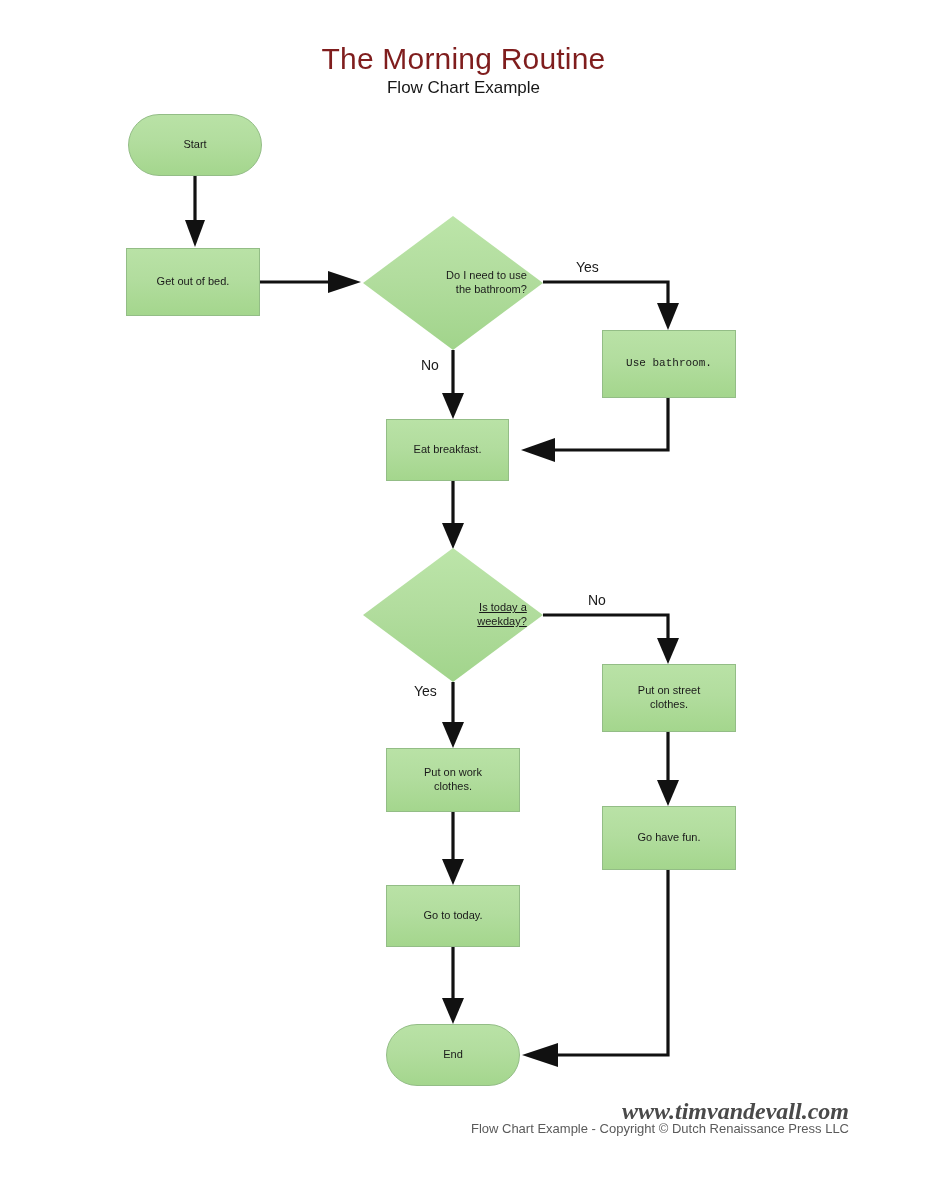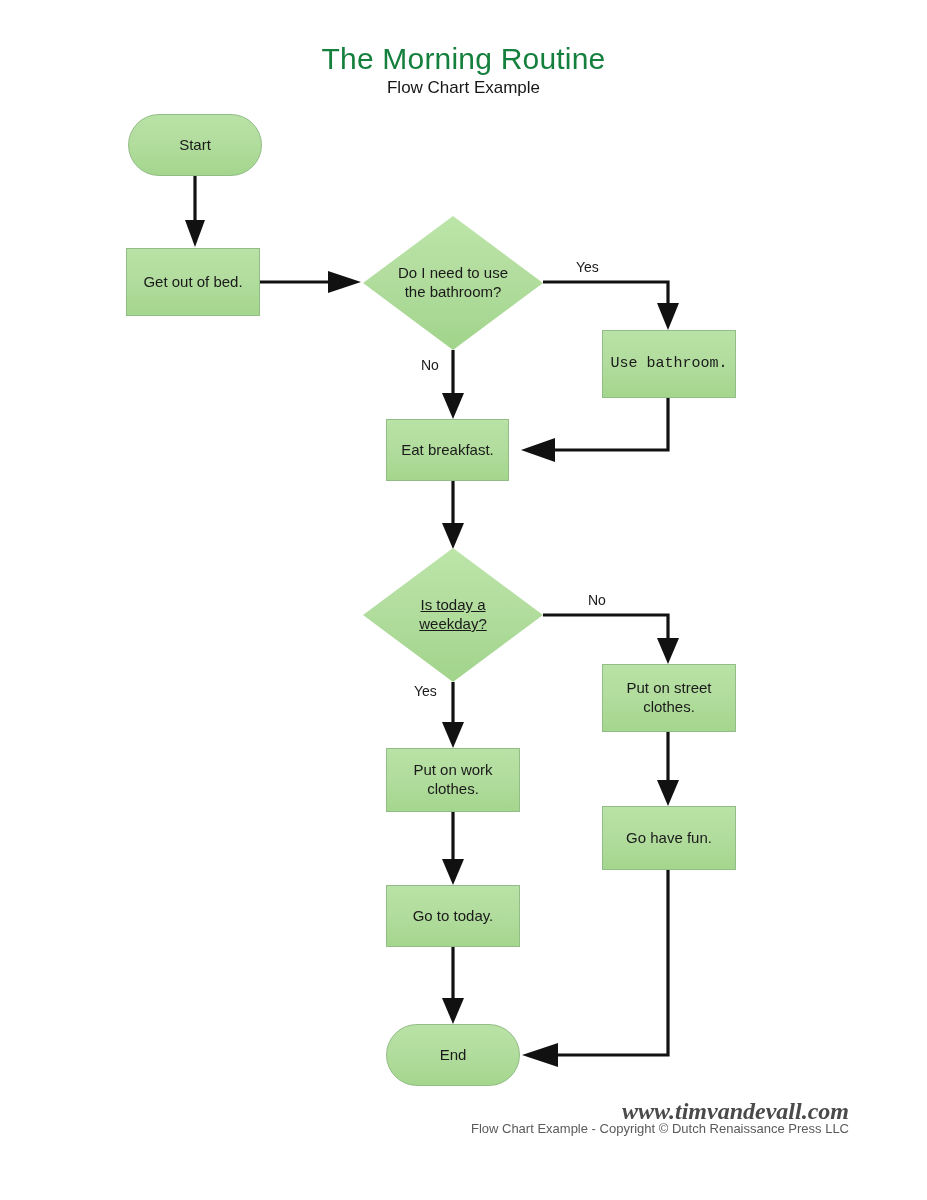--- a/index.html
+++ b/index.html
@@ -18,21 +18,21 @@
 
   
   .title-main {
     position: absolute;
     left: 0;
     top: 42px;
     width: 927px;
     text-align: center;
     font-size: 30px;
     font-weight: 400;
-    color: #15803d;
+    color: #7f1d1d;
     letter-spacing: 0.2px;
   }
   .title-sub {
     position: absolute;
     left: 0;
     top: 78px;
     width: 927px;
     text-align: center;
     font-size: 17px;
     font-weight: 400;
@@ -41,21 +41,21 @@
 
   
   .node {
     position: absolute;
     box-sizing: border-box;
     display: flex;
     align-items: center;
     justify-content: center;
     text-align: center;
     color: #1a1a1a;
-    font-size: 15px;
+    font-size: 11px;
     line-height: 1.25;
     z-index: 3;
   }
   .node-process {
     background: linear-gradient(to bottom, #b9e2a6 0%, #b2dd9e 45%, #a4d68d 100%);
     border: 1px solid #93bd86;
   }
   .node-terminator {
     background: linear-gradient(to bottom, #b9e2a6 0%, #b2dd9e 45%, #a4d68d 100%);
     border: 1px solid #93bd86;
@@ -72,20 +72,21 @@
     width: 100%;
     height: 100%;
     background: linear-gradient(to bottom, #bce5a9 0%, #b2dd9e 45%, #a1d48b 100%);
     -webkit-clip-path: polygon(50% 0%, 100% 50%, 50% 100%, 0% 50%);
     clip-path: polygon(50% 0%, 100% 50%, 50% 100%, 0% 50%);
   }
   .node-decision .diamond-label {
     position: relative;
     z-index: 2;
     width: 82%;
+    text-align: right;
   }
 
   
   #connectors {
     position: absolute;
     left: 0;
     top: 0;
     width: 927px;
     height: 1200px;
     z-index: 1;

